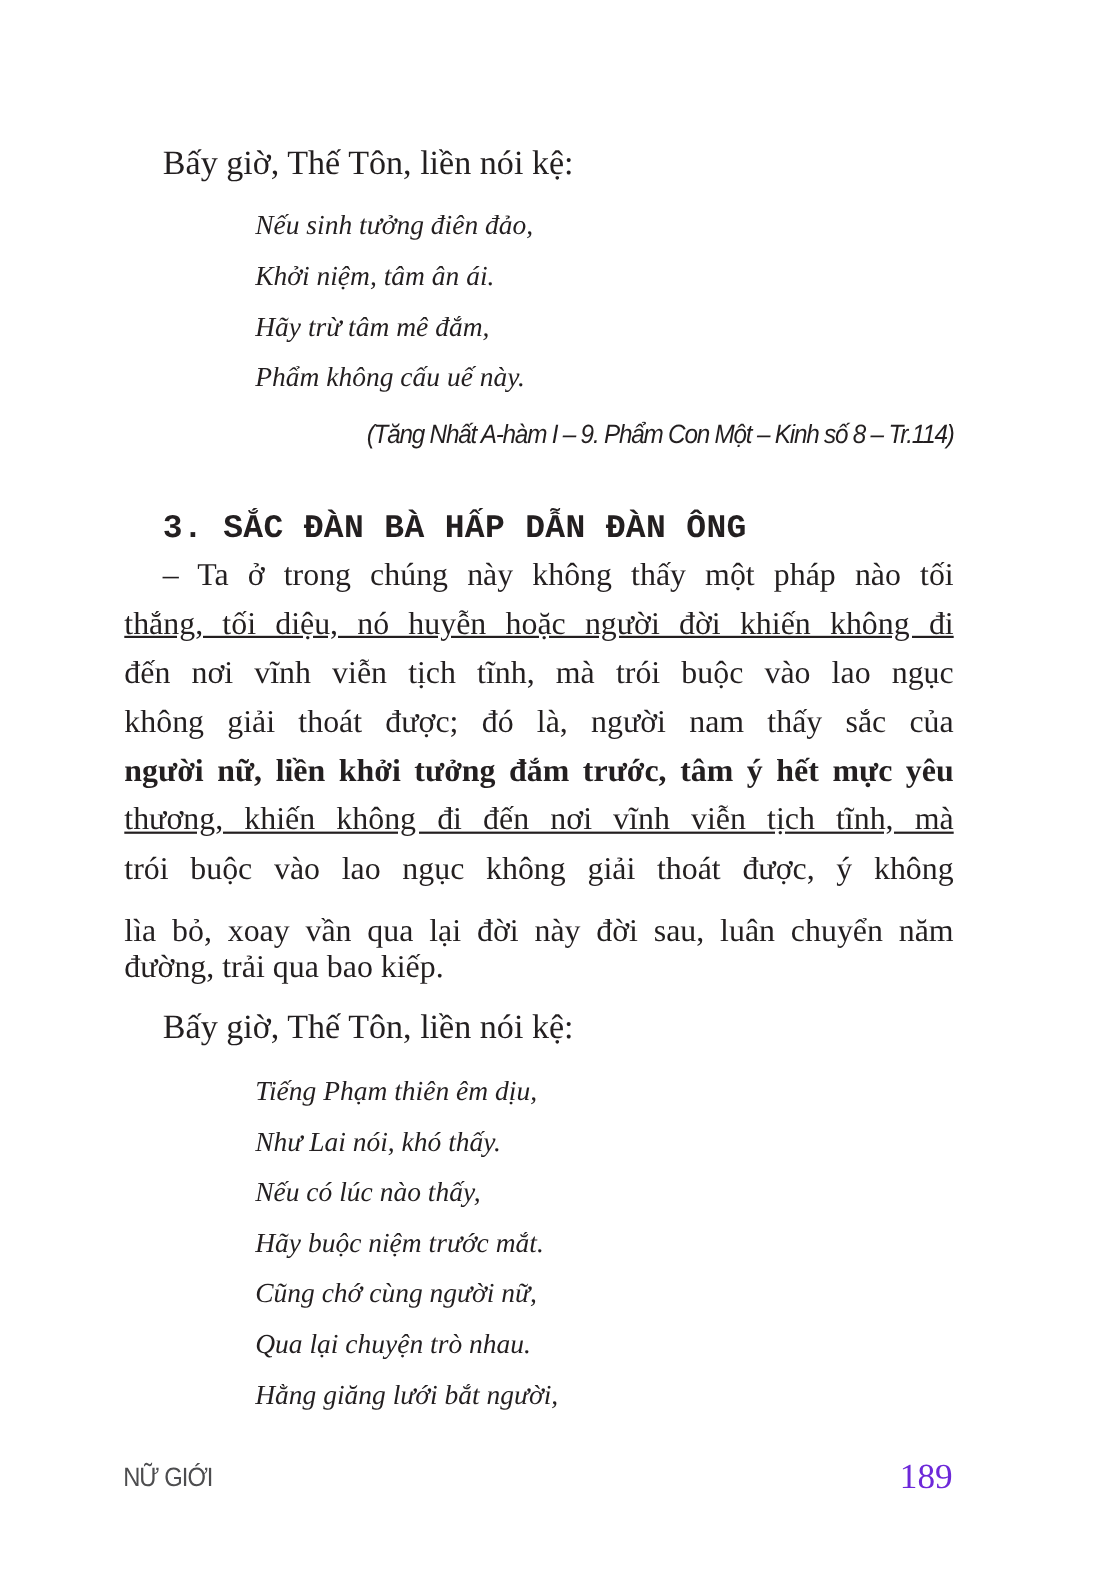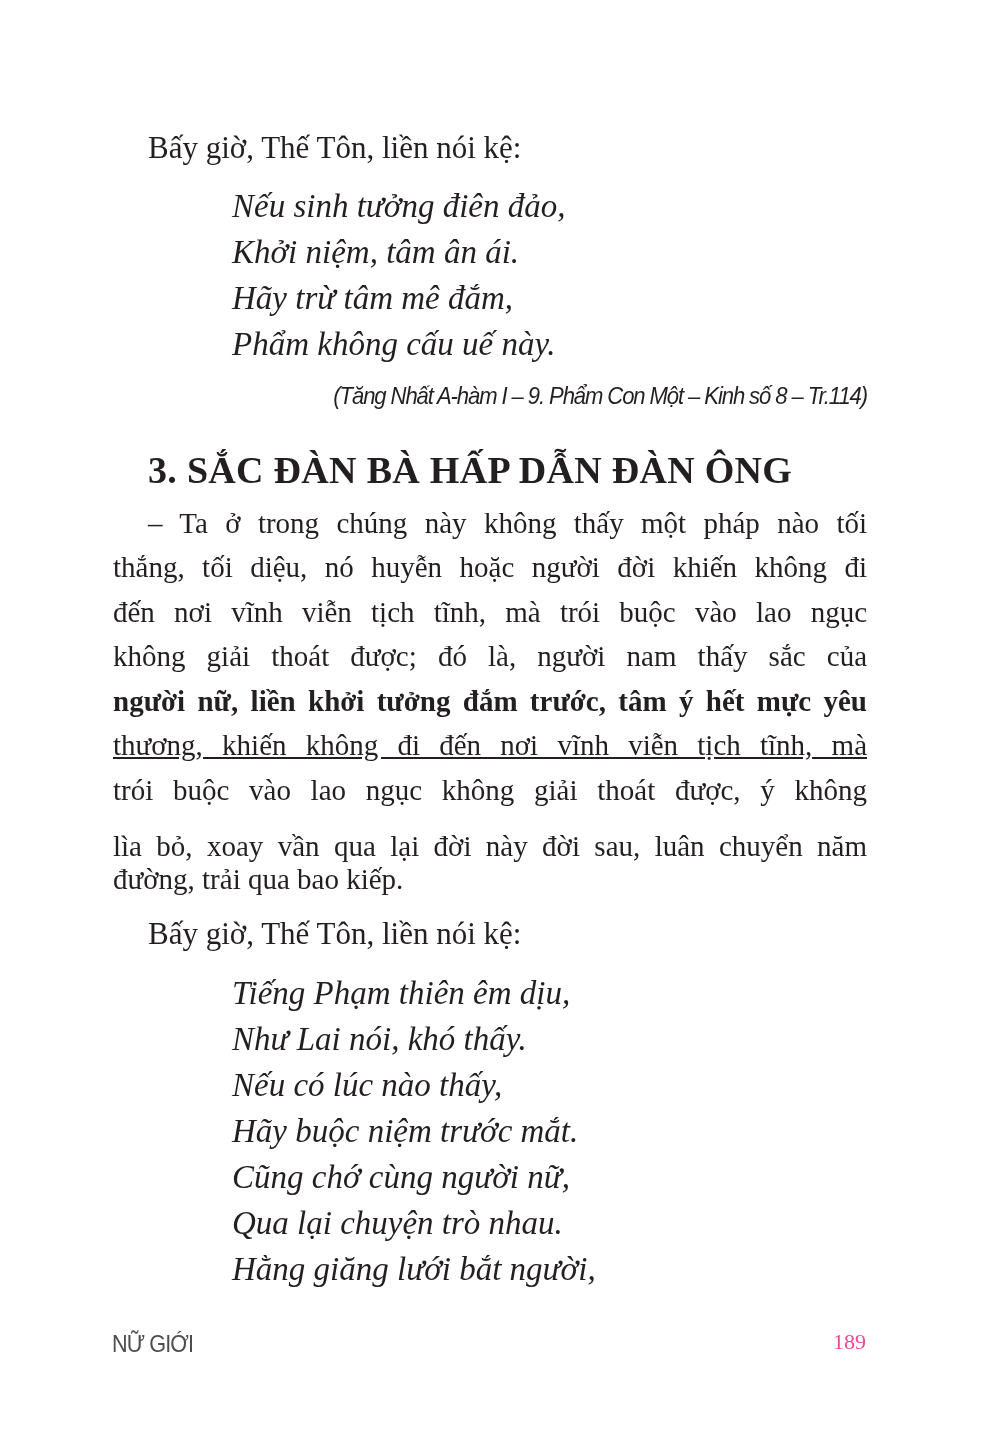--- a/index.html
+++ b/index.html
@@ -7,50 +7,51 @@
       width: 1000px; height: 1440px; position: relative; overflow: hidden;
       font-family: "Liberation Serif", "DejaVu Serif", serif;
       color: #231f20;
     }
     .page { position: absolute; left: 0; top: 0; width: 1000px; height: 1172px; border-radius: 13px; }
     .line {
       position: absolute; white-space: nowrap;
       font-size: 31px; line-height: 40px;
     }
     .intro { left: 148px; }
-    .verse { left: 232px; font-style: italic; font-size: 33px; }
+    .verse { left: 232px; font-style: italic; font-size: 25px; }
     .citation {
       position: absolute; left: 222px; top: 378px; width: 645px;
       text-align: right; white-space: nowrap;
       font-family: "Liberation Sans", "DejaVu Sans", sans-serif;
       font-style: italic; font-size: 24px; line-height: 36px;
       letter-spacing: -1.2px; color: #231f20;
       transform: scaleX(0.92); transform-origin: right center;
     }
     .heading {
-      position: absolute; left: 148px; top: 450px; white-space: nowrap;
-      font-weight: bold; font-size: 38px; line-height: 40px;
+      position: absolute; left: 148px; top: 461px; white-space: nowrap;
+      font-weight: bold; font-size: 30px; line-height: 40px;
       letter-spacing: 0.3px;
+      font-family: Liberation Mono, monospace;
     }
     .para {
       position: absolute; left: 113px; width: 754px;
       font-size: 29px; line-height: 44.6px;
       text-align: justify; text-align-last: justify;
       white-space: nowrap;
     }
     .para.last { text-align-last: left; }
     .footer-left {
       position: absolute; left: 112px; top: 1328px;
       font-family: "Liberation Sans", "DejaVu Sans", sans-serif;
       font-size: 24px; line-height: 32px; color: #4d4d4f;
       letter-spacing: -1px; transform: scaleX(0.9); transform-origin: left center;
     }
     .footer-right {
       position: absolute; right: 134px; top: 1324px;
-      font-size: 22px; line-height: 36px; color: #ec4899;
+      font-size: 32px; line-height: 36px; color: #6d28d9;
     }
   </style>
 </head>
 <body>
 
 <div class="page">
 
   <div class="line intro" style="top:128px">Bấy giờ, Thế Tôn, liền nói kệ:</div>
 
   <div>
@@ -59,21 +60,21 @@
     <div class="line verse" style="top:278px">Hãy trừ tâm mê đắm,</div>
     <div class="line verse" style="top:324px">Phẩm không cấu uế này.</div>
   </div>
 
   <div class="citation">(Tăng Nhất A-hàm I – 9. Phẩm Con Một – Kinh số 8 – Tr.114)</div>
 
   <div class="heading">3. SẮC ĐÀN BÀ HẤP DẪN ĐÀN ÔNG</div>
 
   <div>
     <div class="para" style="top: 501px; left: 148px; width: 719px; white-space: nowrap;"><span>– Ta ở trong chúng này không thấy một pháp nào tối</span></div>
-    <div class="para" style="top: 545px; white-space: nowrap;"><span>thắng, tối diệu, nó huyễn hoặc người đời khiến không đi</span></div>
+    <div class="para" style="top: 545px; white-space: nowrap; text-decoration: underline;"><span>thắng, tối diệu, nó huyễn hoặc người đời khiến không đi</span></div>
     <div class="para" style="top: 590px; white-space: nowrap;"><span>đến nơi vĩnh viễn tịch tĩnh, mà trói buộc vào lao ngục</span></div>
     <div class="para" style="top: 634px; white-space: nowrap;"><span>không giải thoát được; đó là, người nam thấy sắc của</span></div>
     <div class="para" style="top: 679px; white-space: nowrap; font-weight: bold;"><span>người nữ, liền khởi tưởng đắm trước, tâm ý hết mực yêu</span></div>
     <div class="para" style="top: 723px; white-space: nowrap; text-decoration: underline;"><span>thương, khiến không đi đến nơi vĩnh viễn tịch tĩnh, mà</span></div>
     <div class="para" style="top: 768px; white-space: nowrap;"><span>trói buộc vào lao ngục không giải thoát được, ý không</span></div>
     <div class="para" style="top: 812px; white-space: nowrap; margin-top: 12px;"><span>lìa bỏ, xoay vần qua lại đời này đời sau, luân chuyển năm</span></div>
     <div class="para last" style="top:857px">đường, trải qua bao kiếp.</div>
   </div>
 
   <div class="line intro" style="top:914px">Bấy giờ, Thế Tôn, liền nói kệ:</div>

